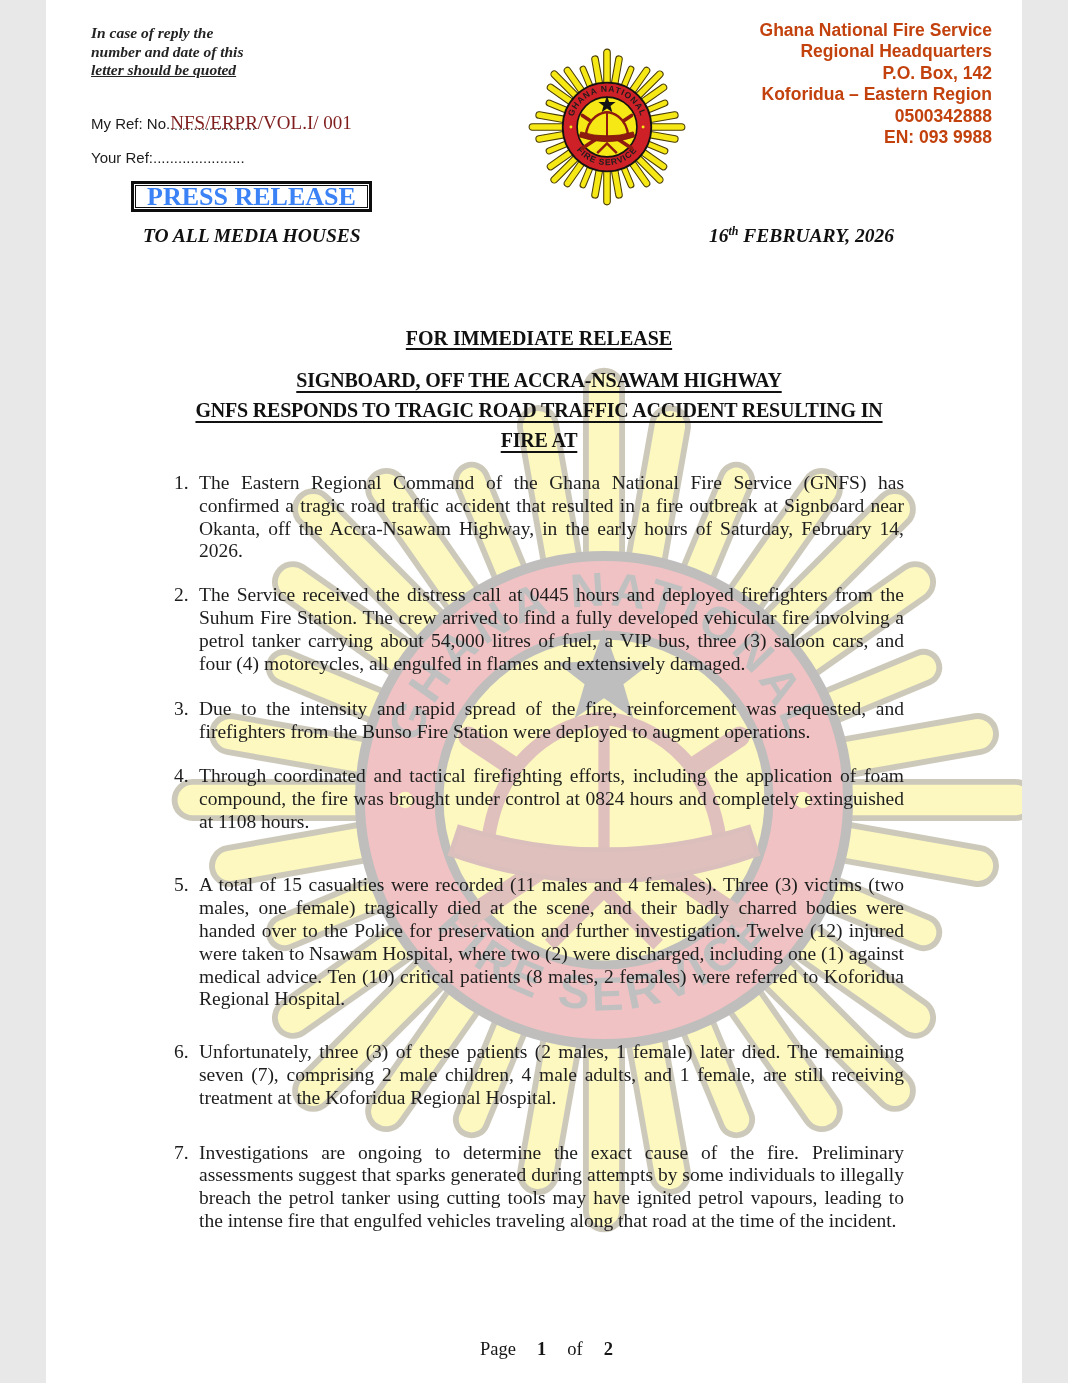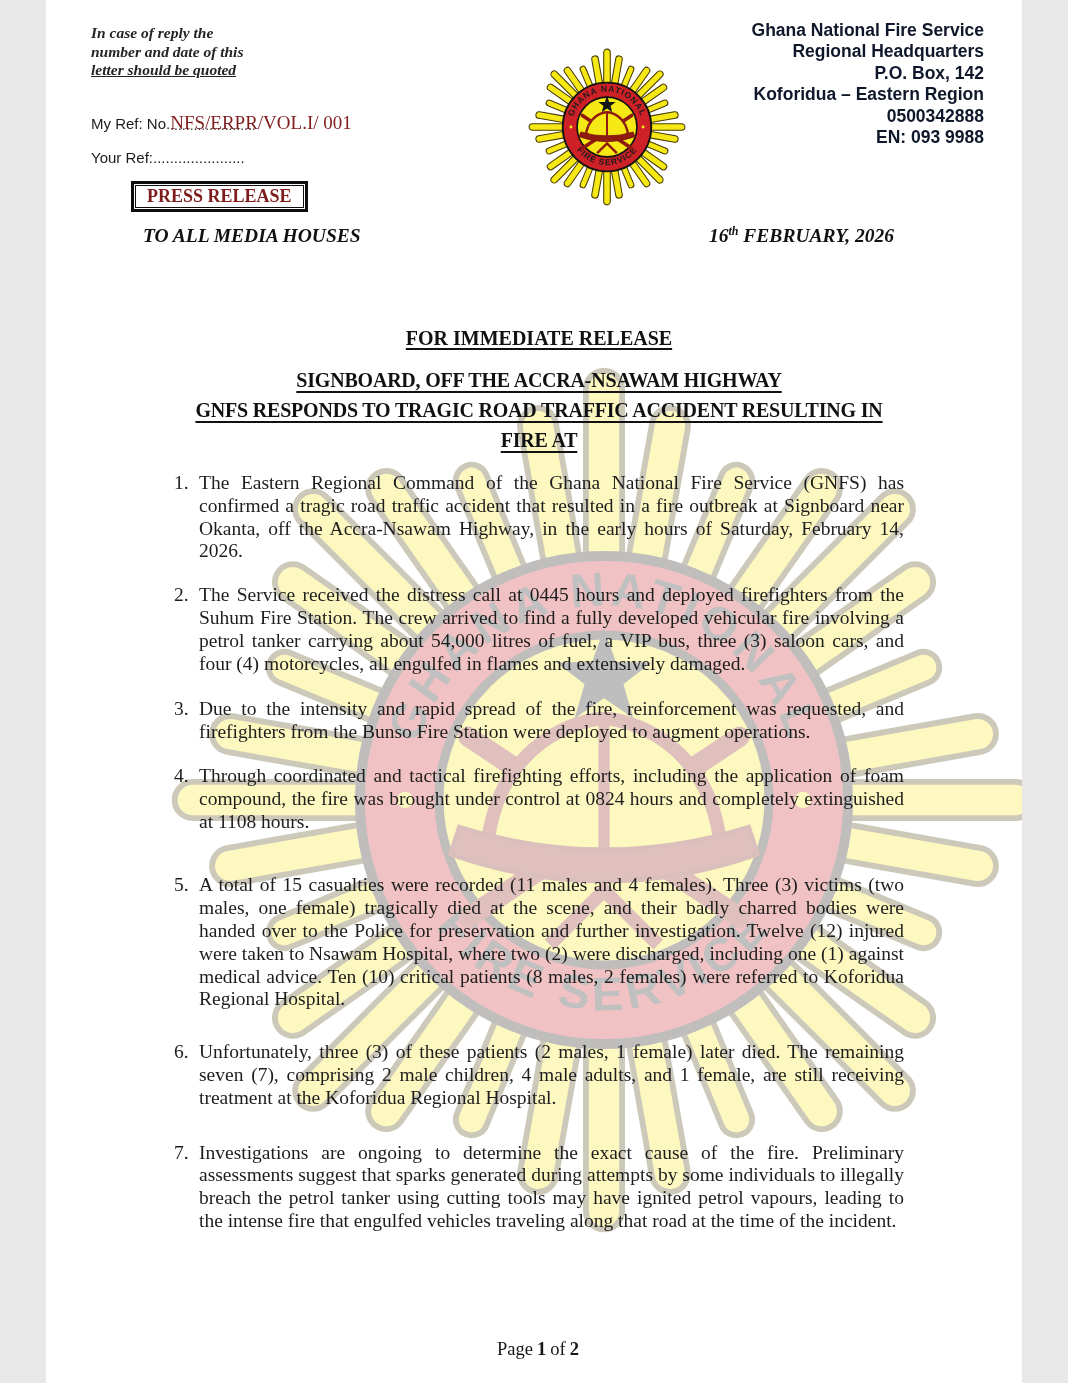--- a/index.html
+++ b/index.html
@@ -14,25 +14,25 @@
         font-size:15.5px;line-height:18.5px;color:#242424;}
   .note .u{text-decoration:underline;}
   .myref{position:absolute;left:45px;top:112px;font-family:"Liberation Sans",sans-serif;
          font-size:15px;color:#1c1c1c;white-space:nowrap;}
   .refstack{position:relative;display:inline-block;}
   .refstack .dots{position:absolute;left:0;bottom:1px;width:92px;overflow:hidden;white-space:nowrap;
                   font-family:"Liberation Sans",sans-serif;font-size:14px;color:#3a3a3a;}
   .refstack .refval{position:relative;font-family:"Liberation Serif",serif;font-weight:400;font-size:19px;color:#7f1d1d;}
   .yourref{position:absolute;left:45px;top:149px;font-family:"Liberation Sans",sans-serif;font-size:15px;color:#1c1c1c;}
   
-  .addr{position:absolute;right:38px;top:20px;text-align:right;font-family:"Liberation Sans",sans-serif;
-        font-weight:700;font-size:17.5px;line-height:21.4px;color:#0f172a;}
+  .addr{position:absolute;right:30px;top:20px;text-align:right;font-family:"Liberation Sans",sans-serif;
+        font-weight:700;font-size:17.5px;line-height:21.4px;color:#c2410c;}
   
   .pressbox{position:absolute;left:85px;top:181px;border:3px solid #0d0d0d;padding:1px;background:#fff;}
-  .pressin{border:1.5px solid #0d0d0d;padding:1px 11px;font-weight:700;font-size:18px;line-height:19px;color:#7f1d1d;}
+  .pressin{border:1.5px solid #0d0d0d;padding:1px 11px;font-weight:700;font-size:26px;line-height:19px;color:#3b82f6;}
   
   .row{position:absolute;left:97px;right:128px;top:225px;display:flex;justify-content:space-between;
        font-weight:700;font-size:19.5px;color:#111;font-style:italic;}
   .row sup{font-size:12px;vertical-align:super;line-height:0;}
   
   .content{position:absolute;left:128px;right:118px;top:305px;}
   .h-release{text-align:center;font-weight:700;font-size:20px;margin-top:22px;color:#111;
              text-decoration:underline;text-decoration-thickness:2px;text-underline-offset:3px;}
   .h-title{margin-top:15px;text-align:center;font-weight:700;font-size:20px;line-height:30px;
            letter-spacing:-.2px;color:#111;}
@@ -42,21 +42,21 @@
   .ptext{flex:1;text-align:justify;}
   .para:nth-child(1){margin-top:17px;}
   .para:nth-child(2){margin-top:21px;}
   .para:nth-child(3){margin-top:23px;}
   .para:nth-child(4){margin-top:21px;}
   .para:nth-child(5){margin-top:41px;}
   .para:nth-child(6){margin-top:30px;}
   .para:nth-child(7){margin-top:32px;}
   .footer{margin-top:106px;text-align:center;font-size:18.5px;color:#161616;}
   .footer b{margin:0 3px;}
-  .footer span{margin:0 1px;}
+  .footer span{margin:0 18px;}
 </style>
 </head>
 <body>
 
 <svg width="0" height="0" style="position:absolute" aria-hidden="true">
   <defs>
     <g id="ray-trio">
       <rect x="96" y="5" width="8" height="47" rx="4"></rect>
       <rect x="96" y="12" width="8" height="40" rx="4" transform="rotate(-10 100 100)"></rect>
       <rect x="96" y="12" width="8" height="40" rx="4" transform="rotate(10 100 100)"></rect>

